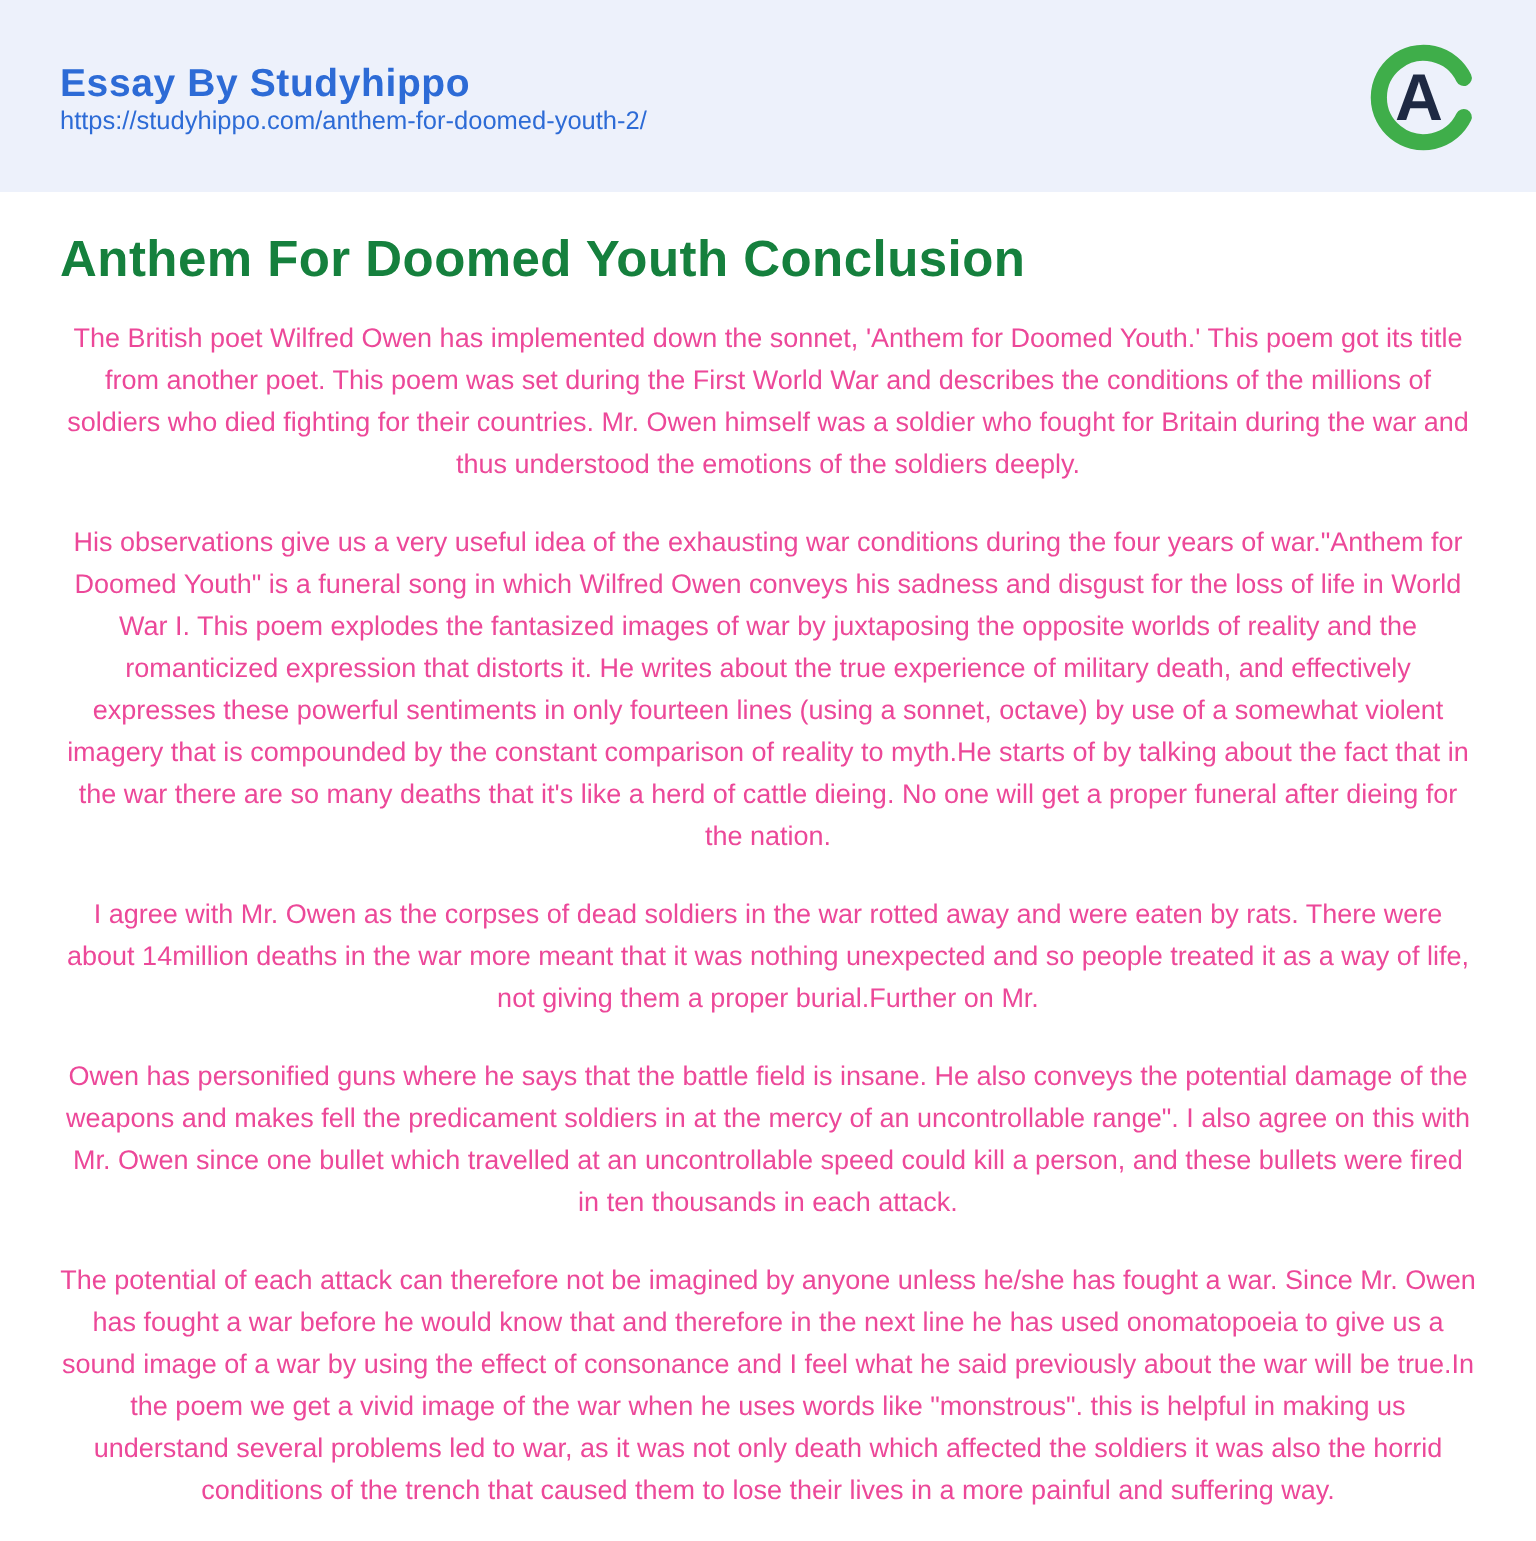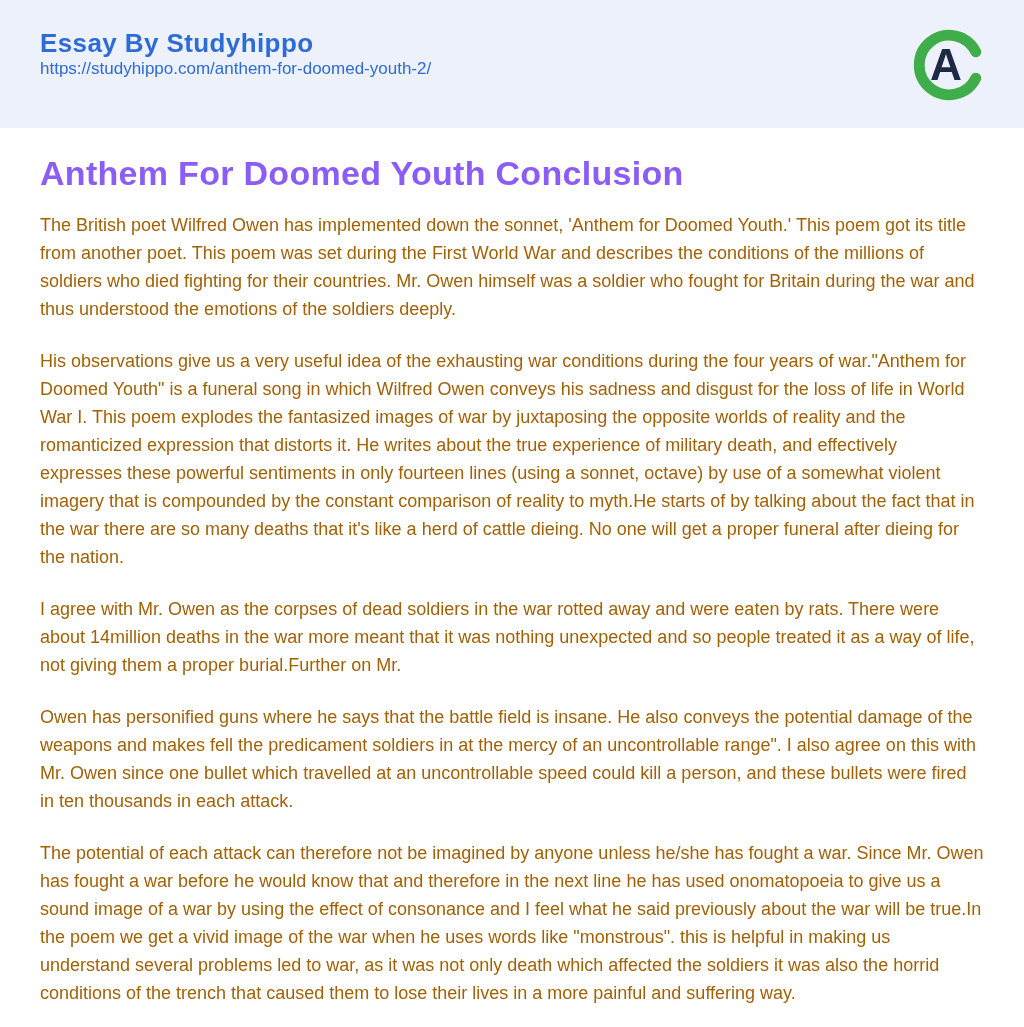--- a/index.html
+++ b/index.html
@@ -12,21 +12,21 @@
     width: 1024px;
     height: 1027px;
     overflow: hidden;
     background: #ffffff;
   }
   .header {
     background: #edf1fb;
     padding: 28px 38px 26px 40px;
     display: flex;
     justify-content: space-between;
-    align-items: flex-start;
+    align-items: center;
   }
   .header-text { display: flex; flex-direction: column; }
   .site-title {
     color: #2d6bd6;
     font-size: 26px;
     font-weight: 700;
     letter-spacing: 0.4px;
   }
   .source-url {
     display: inline-block;
@@ -43,32 +43,33 @@
   }
   .logo svg { display: block; width: 100%; height: 100%; }
   .logo-letter {
     font-family: "Liberation Sans", sans-serif;
     font-weight: 700;
     font-size: 43px;
     fill: #1e2943;
   }
   .content { padding: 26px 40px 0 40px; }
   .title {
-    color: #8b5cf6;
+    color: #15803d;
     font-size: 34px;
     font-weight: 700;
     letter-spacing: 0.3px;
     margin: 0 0 18px 0;
   }
   .para {
     font-size: 18px;
     line-height: 28px;
-    color: #a16207;
+    color: #ec4899;
     margin: 0 0 24px 0;
     max-width: 946px;
+    text-align: center;
   }
 </style>
 </head>
 <body>
 
 <div class="page">
 
   <header class="header">
     <div class="header-text">
       <div class="site-title">Essay By Studyhippo</div>

